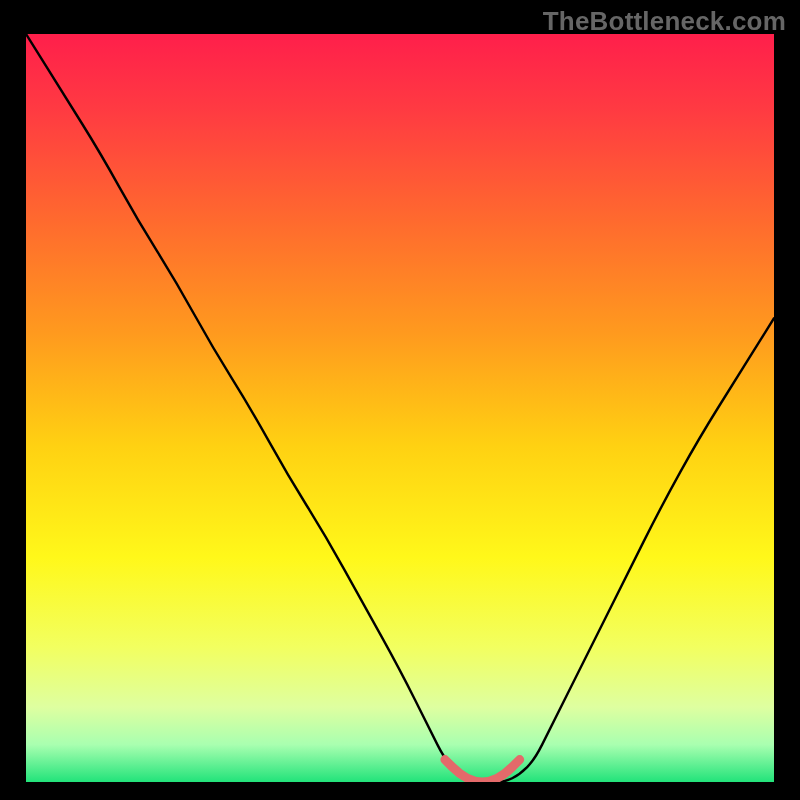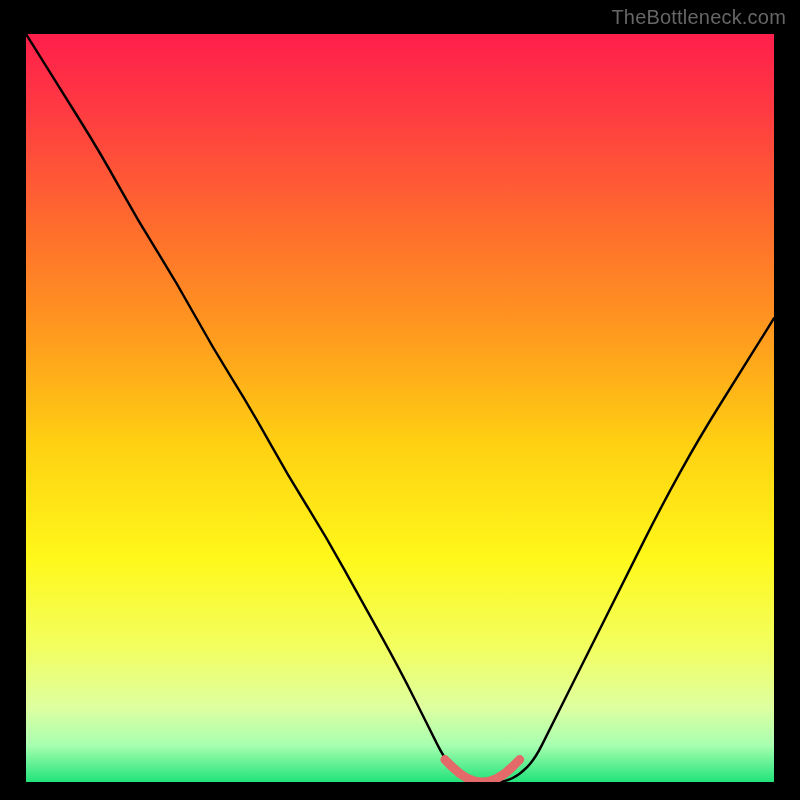--- a/index.html
+++ b/index.html
@@ -15,22 +15,22 @@
     position: relative;
     width: 800px;
     height: 800px;
     background: #000;
   }
   .watermark {
     position: absolute;
     top: 6px;
     right: 14px;
     color: #666;
-    font-size: 20px;
-    font-weight: 400;
+    font-size: 26px;
+    font-weight: 700;
     letter-spacing: 0.2px;
     z-index: 10;
   }
   .plot-area {
     position: absolute;
     left: 26px;
     top: 34px;
     width: 748px;
     height: 748px;
     overflow: hidden;

